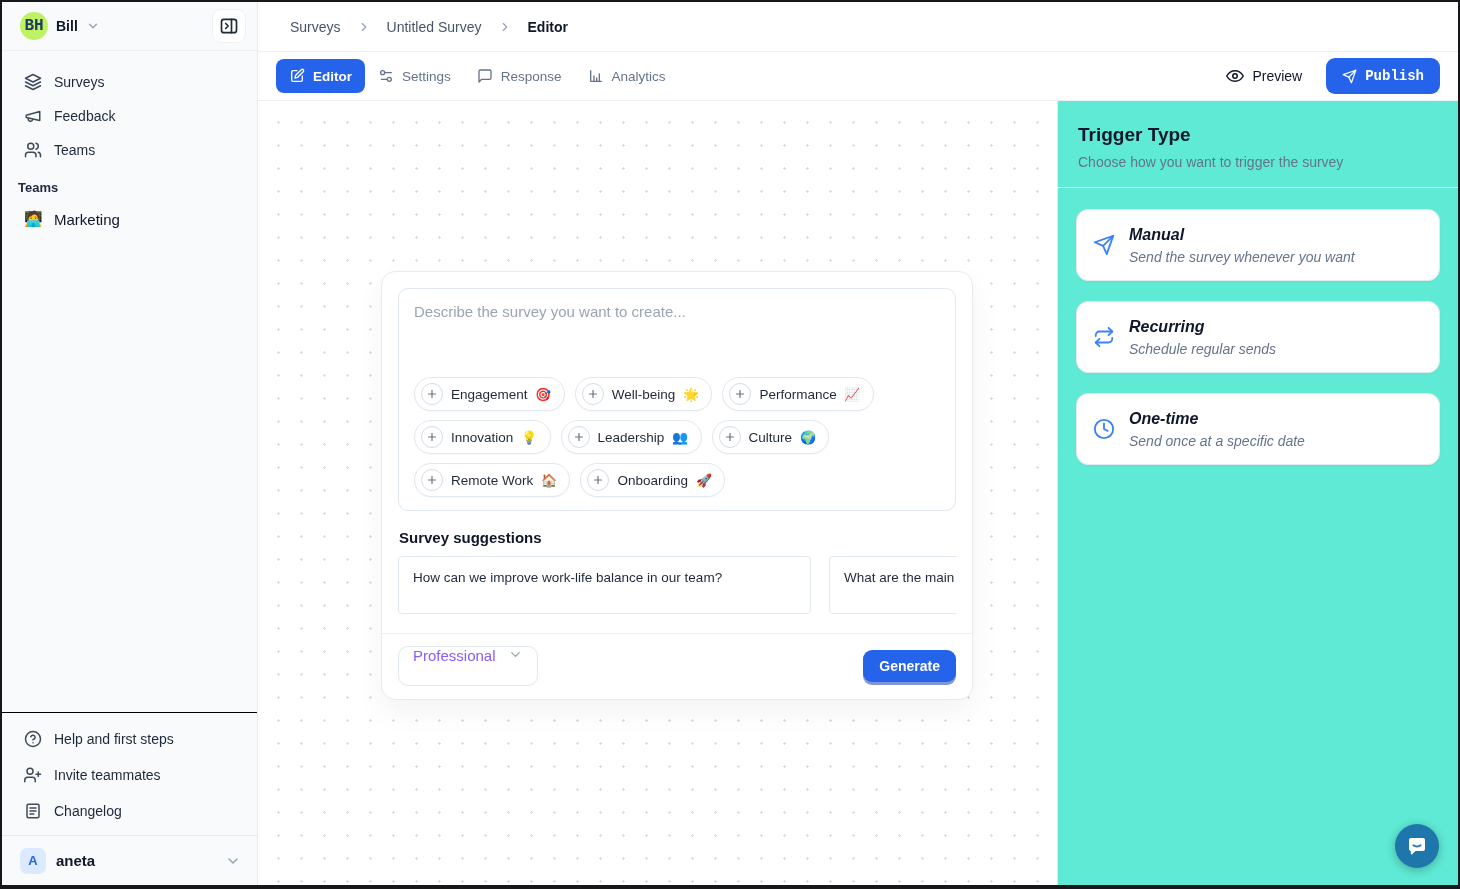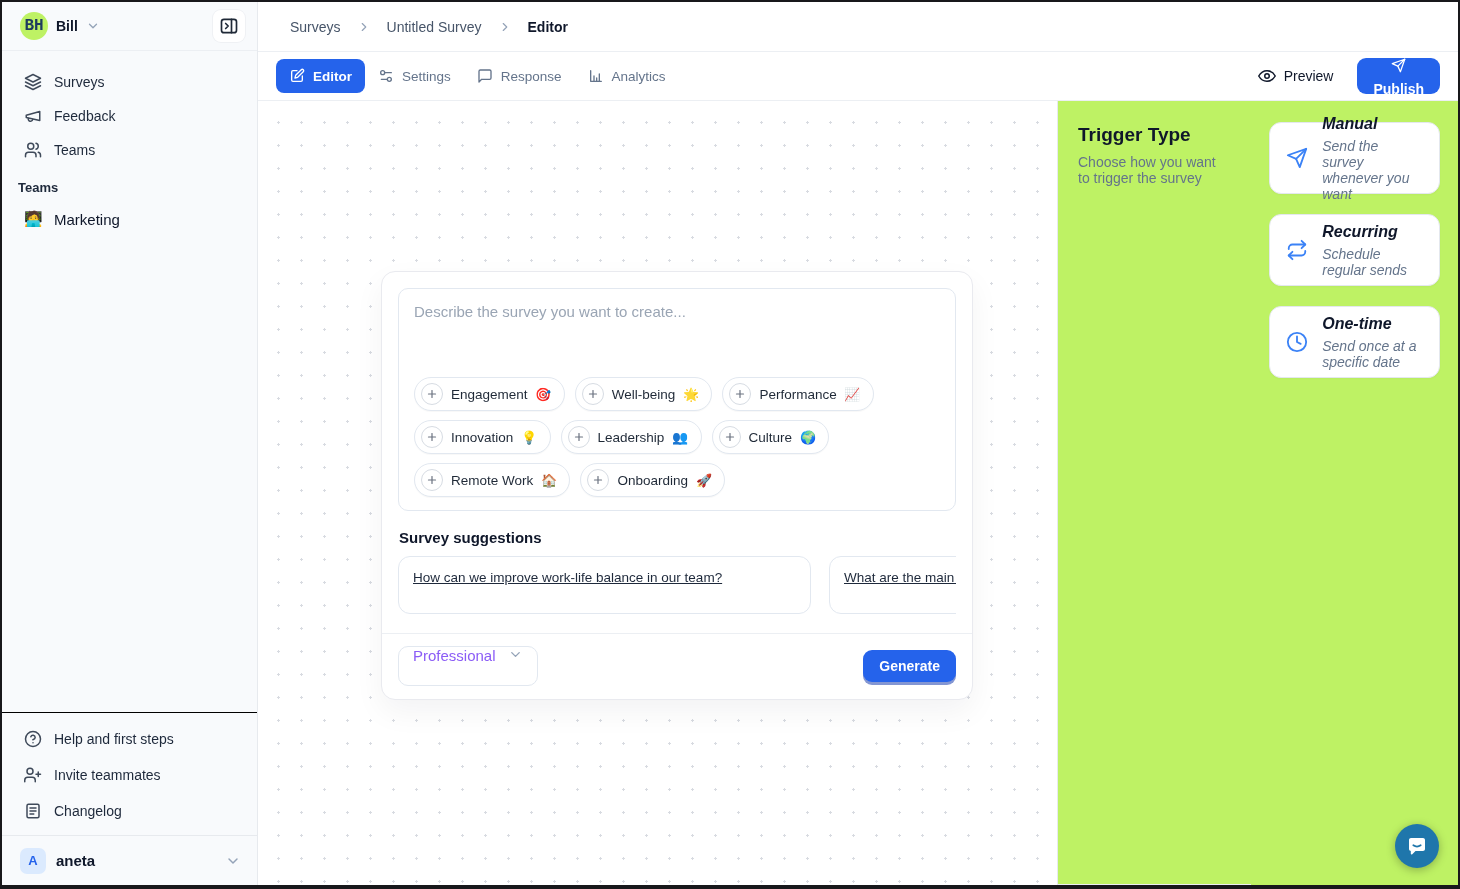--- a/index.html
+++ b/index.html
@@ -90,22 +90,21 @@
   .tab.active { background:#2563eb; color:#fff; font-weight:600; }
   .toolbar-right { margin-left:auto; display:flex; align-items:center; }
   .preview-btn {
     display:flex; align-items:center; gap:8px; font-size:14px; font-weight:500;
     color:#0f172a; cursor:pointer; padding:6px 8px;
   }
   .publish-btn {
     margin-left:16px; height:36px; padding:0 16px; border-radius:9px;
     background:#2563eb; color:#fff; font-size:14px; font-weight:600;
     display:flex; align-items:center; gap:8px; cursor:pointer; border:none;
-    font-family:Liberation Sans, sans-serif;
-    flex-direction:column;
+    font-family:Liberation Mono, monospace;
   }
 
   .content { flex:1; display:flex; min-height:0; }
 
   
   .canvas {
     flex:1; position:relative; overflow:hidden; background:#fff;
     background-image:radial-gradient(#d8dbe1 1.15px, transparent 1.3px);
     background-size:23px 23px; background-position:9px 10px;
   }
@@ -132,42 +131,42 @@
   }
   .chip .plus {
     width:22px; height:22px; border-radius:50%; border:1px solid #d7dce3;
     display:flex; align-items:center; justify-content:center; color:#6b7280;
   }
   .chip .emoji { font-size:13px; }
   .suggestions-title { margin:18px 17px 10px; font-size:15px; font-weight:600; color:#0f172a; }
   .suggestions-row { display:flex; gap:18px; margin:0 16px; overflow:hidden; }
   .suggestion-card {
     flex:0 0 auto; width:413px; height:58px; border:1px solid #e2e8f0;
-    border-radius:12px; padding:13px 14px; font-size:13.5px; color:#1e293b;
-    background:#fff; cursor:pointer; white-space:nowrap;text-decoration:underline;
+    border-radius:4px; padding:13px 14px; font-size:13.5px; color:#1e293b;
+    background:#fff; cursor:pointer; white-space:nowrap;
   }
   .composer-footer {
     margin-top:19px; border-top:1px solid #eceff3;
     padding:12px 16px 13px; display:flex; align-items:center; justify-content:space-between;
   }
   .tone-select {
     display:flex; gap:12px; border:1px solid #e2e8f0;
     border-radius:10px; padding:0 14px; height:40px; background:#fff;
     font-size:15px; font-weight:500; color:#8b5cf6; cursor:pointer;
   }
   .generate-btn {
     height:32px; padding:0 16px; border:none; border-radius:9px;
     background:#2563eb; color:#fff; font-size:14px; font-weight:600; cursor:pointer;
     box-shadow:0 3px 0 rgba(30,64,175,0.55); font-family:inherit;
   }
 
   
   .trigger-panel {
-    width:401px; flex:none; background:#bef264; border-left:1px solid #e7eaee;
-    display:flex; flex-direction:row;
+    width:401px; flex:none; background:#5eead4; border-left:1px solid #e7eaee;
+    display:flex; flex-direction:column;
   }
   .trigger-header { padding:23px 20px 17px; border-bottom:1px solid #eceff3; }
   .trigger-title { font-size:19px; font-weight:700; color:#0f172a; margin-bottom:8px; }
   .trigger-subtitle { font-size:14px; color:#64748b; }
   .trigger-options { padding:21px 18px; display:flex; flex-direction:column; gap:20px; }
   .trigger-card {
     border:1px solid #e4e8ee; border-radius:12px; padding:16px;
     display:flex; align-items:center; gap:14px; background:#fff; cursor:pointer;
     box-shadow:0 1px 2px rgba(15,23,42,0.03); height:72px;font-style:italic;
   }

